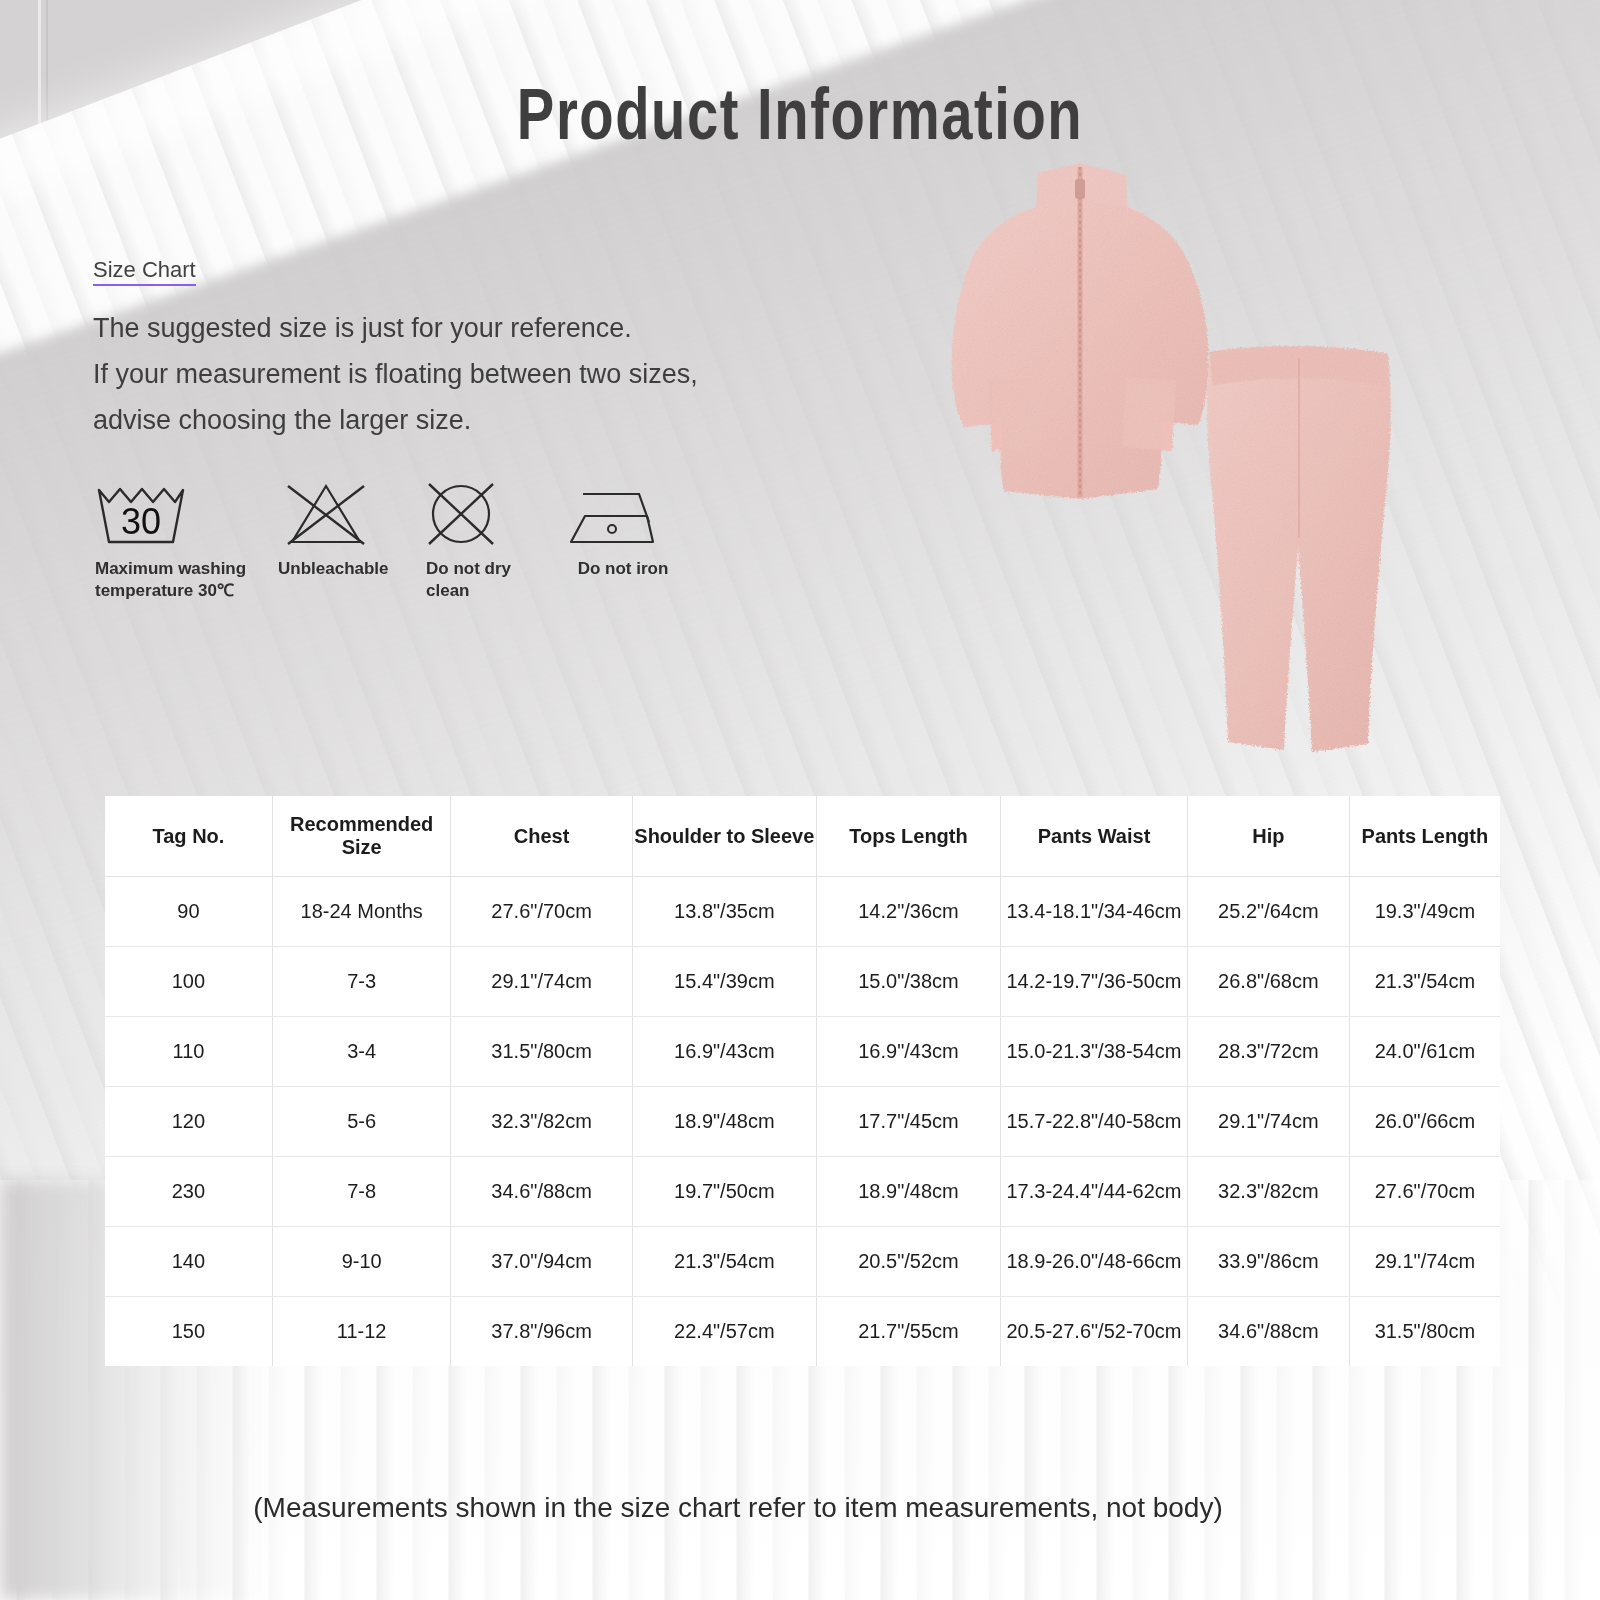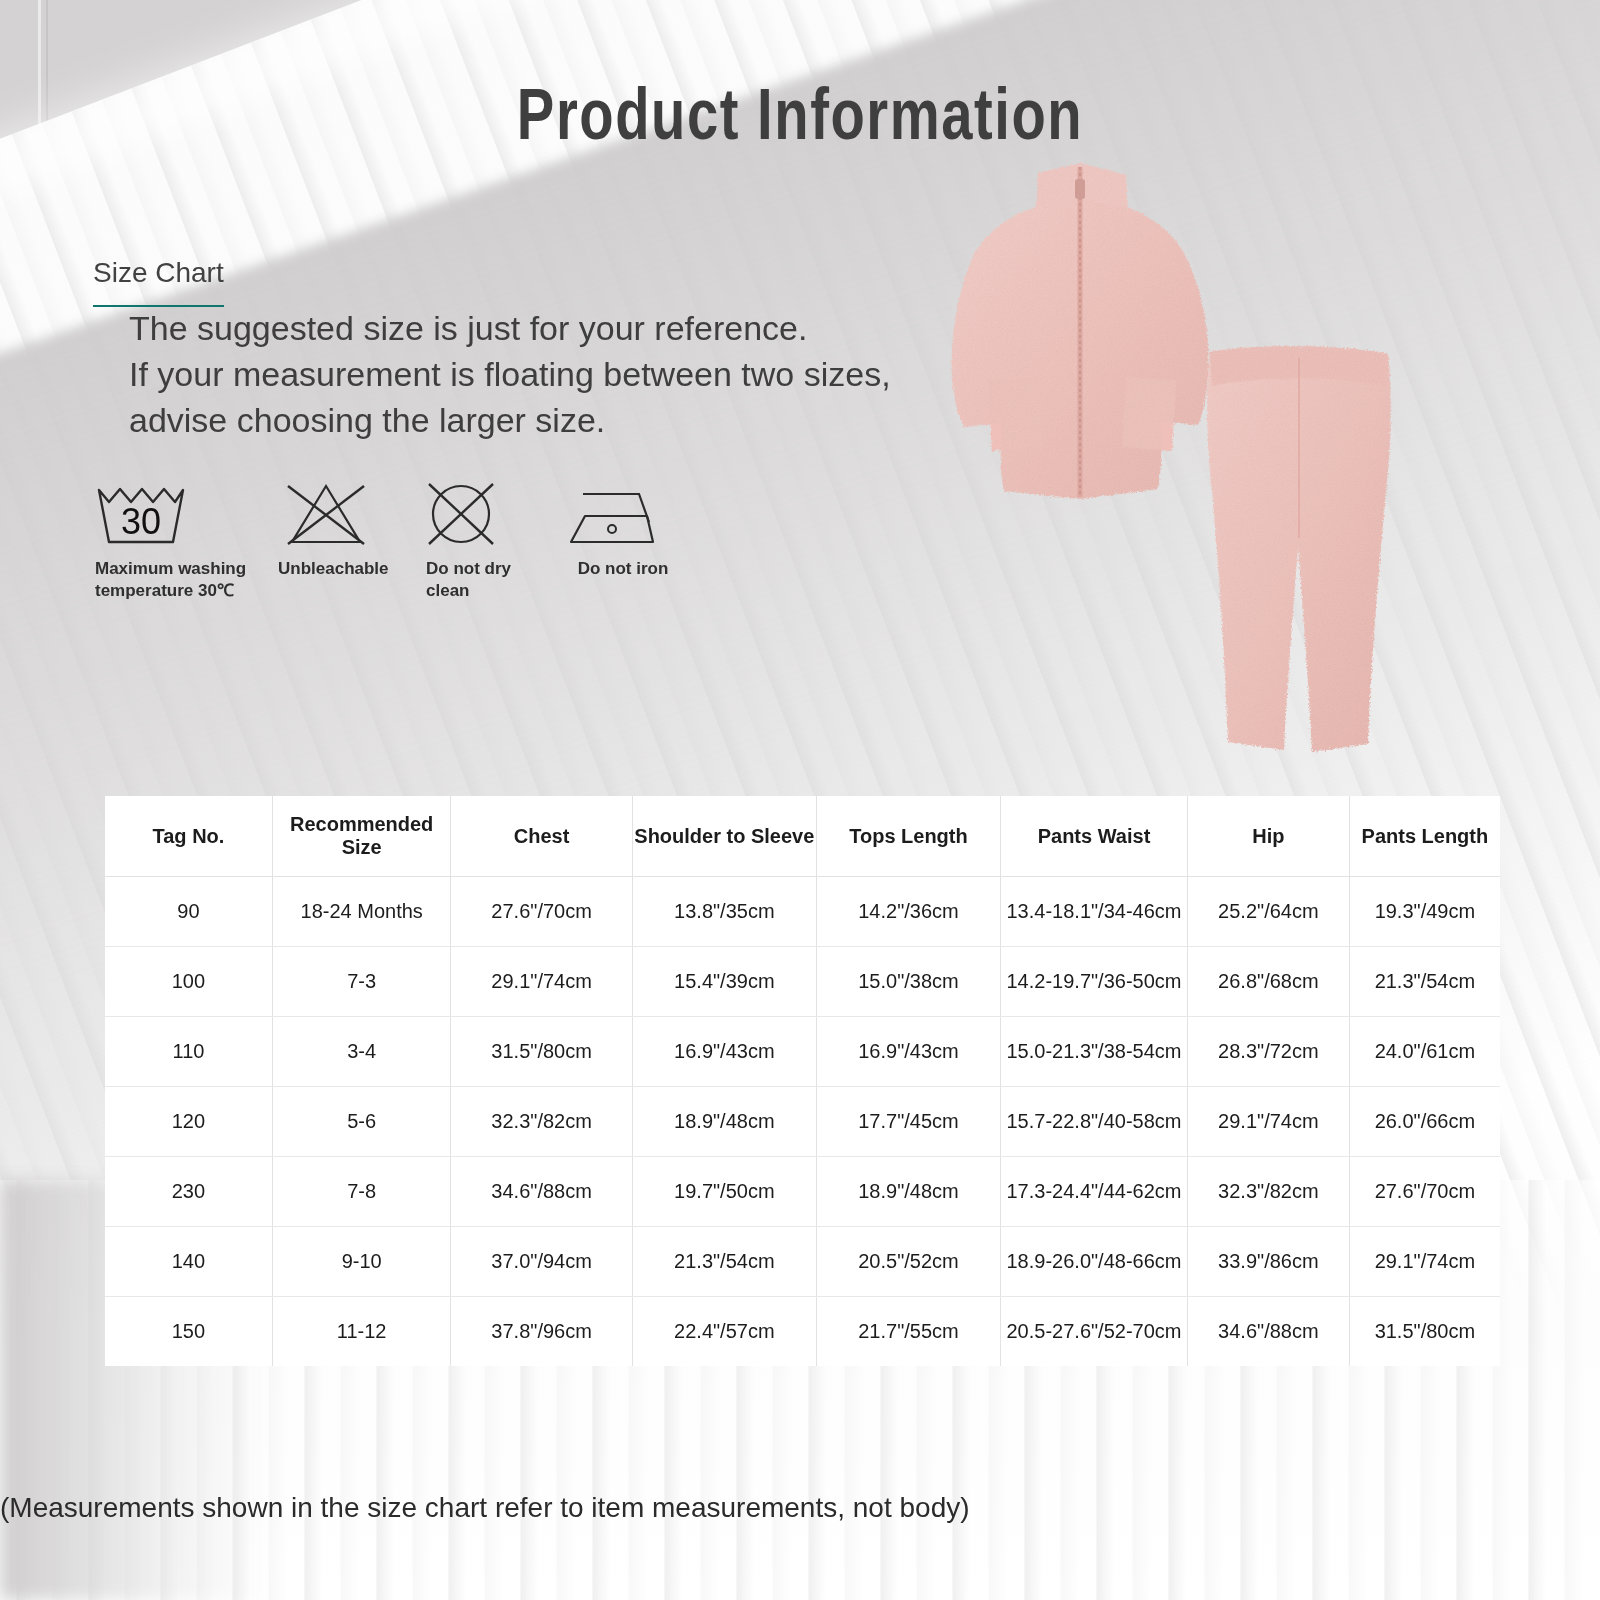--- a/index.html
+++ b/index.html
@@ -114,34 +114,33 @@
     color: #3f3f3f;
     transform: scaleX(0.78);
     transform-origin: 50% 50%;
     white-space: nowrap;
   }
 
   
   .size-chart-head {
     position: absolute;
     left: 93px; top: 258px;
-    font-size: 28px;
+    font-size: 22px;
     color: #414141;
-    border-bottom: 2px solid #0f766e;
-    padding-bottom: 18px;
+    border-bottom: 2px solid #8b5cf6;
+    padding-bottom: 3px;
     line-height: 1.05;
   }
   .intro {
     position: absolute;
     left: 93px; top: 305px;
-    font-size: 34px;
+    font-size: 27px;
     color: #3e3e3e;
     line-height: 46px;
     white-space: pre-line;
-    margin-left: 36px;
   }
 
   
   .care-row {
     position: absolute;
     left: 93px; top: 478px;
     width: 640px;
     height: 140px;
   }
   .care-item { position: absolute; }
@@ -208,21 +207,21 @@
   .c4 { width: 13.2%; }
   .c5 { width: 13.4%; }
   .c6 { width: 11.6%; }
   .c7 { width: 10.8%; }
 
   
   .footnote {
     position: absolute;
     left: 0; top: 1492px;
     width: 1476px;
-    text-align: left;
+    text-align: center;
     font-size: 28px;
     color: #2b2b2b;
   }
 </style>
 </head>
 <body>
 
 <div id="page">
 
   <div class="bg-base"></div>

